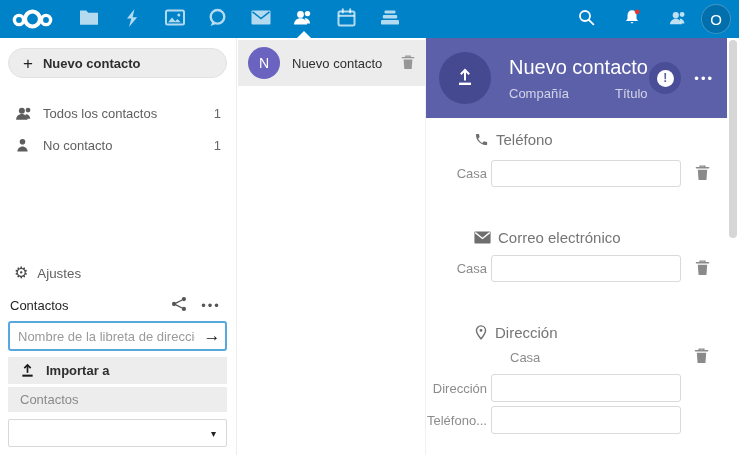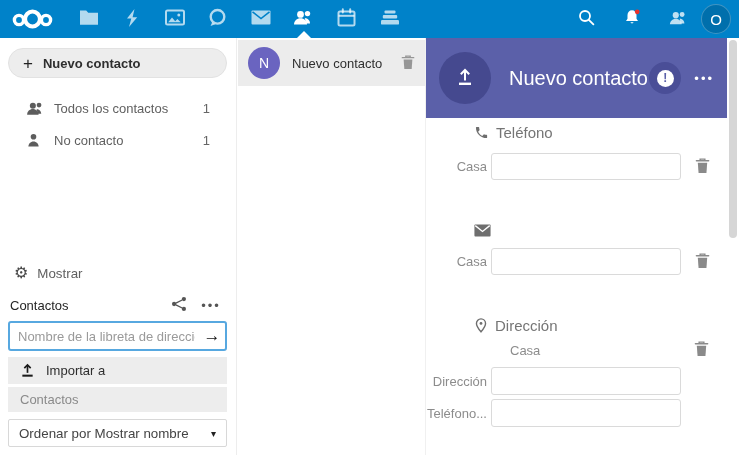--- a/index.html
+++ b/index.html
@@ -43,21 +43,21 @@
   }
   .new-contact {
     position:absolute; top:10px; left:8px; right:9px; height:30px;
     border-radius:16px; background:#ededed; border:1px solid #e2e2e2;
     display:flex; align-items:center; padding-left:14px; gap:10px;
     font-size:13px; color:#2e2e2e; font-weight:700;
   }
   .plus-glyph { font-size:17px; font-weight:400; color:#222; line-height:1; }
   .group-item {
     position:absolute; left:0; right:0; height:26px;
-    display:flex; align-items:center; padding:0 26px;
+    display:flex; align-items:flex-end; padding:0 15px;
   }
   .group-item .g-icon { width:20px; color:#5d5d5d; display:flex; }
   .group-item .g-label { margin-left:8px; color:#606060; }
   .group-item .g-count { margin-left:auto; color:#666; }
   .settings-row {
     position:absolute; top:222px; left:0; right:0; height:26px;
     display:flex; align-items:center; padding:0 14px;
   }
   .gear-glyph { font-family:"DejaVu Sans", sans-serif; font-size:16px; color:#4a4a4a; line-height:1; }
   .settings-row .g-label { margin-left:9px; color:#606060; }
@@ -69,21 +69,21 @@
   .dots-glyph { font-size:13px; letter-spacing:2px; color:#555; line-height:1; }
   .ab-inputwrap { position:relative; height:30px; margin-bottom:6px; }
   .ab-inputwrap input {
     width:100%; height:30px; border:2px solid #57a8e0; border-radius:3px;
     padding:0 30px 0 8px; font-size:13px; color:#333; font-family:inherit;
   }
   .ab-inputwrap input::placeholder { color:#9a9a9a; }
   .ab-arrow { position:absolute; right:2px; top:0; height:100%; width:26px; font-size:17px; color:#111; }
   .import-btn {
     display:flex; align-items:center; gap:11px; width:100%; height:27px;
-    background:#ededed; font-size:13px; font-weight:400; color:#2e2e2e;
+    background:#ededed; font-size:13px; font-weight:700; color:#2e2e2e;
     padding:0 12px; margin-bottom:3px; text-align:left;
   }
   .import-btn .up-ic { color:#1b1b1b; display:flex; }
   .import-target { height:25px; background:#ededed; display:flex; align-items:center; padding:0 12px; color:#8a8a8a; margin-bottom:7px; }
   .sort-select {
     height:28px; border:1px solid #d8d8d8; border-radius:2px; background:#fff;
     display:flex; align-items:center; padding:0 10px; color:#444; width:100%;
   }
   .caret-glyph { margin-left:auto; font-size:10px; color:#222; }
 
@@ -120,21 +120,21 @@
     font-weight:700; font-size:12px; display:flex; align-items:center; justify-content:center;
   }
   .dh-dots { color:#fff; font-size:13px; letter-spacing:2px; }
 
   .form { position:absolute; top:80px; left:0; right:12px; bottom:0; overflow:hidden; }
   .section-heading {
     display:flex; align-items:center; gap:7px; margin-left:48px; height:18px;
     color:#757575; font-size:15px;
   }
   .sh-icon { display:flex; color:#6e6e6e; }
-  .mt4 { margin-top:5px; } .mt41 { margin-top:41px; }
+  .mt4 { margin-top:12px; } .mt41 { margin-top:41px; }
   .field-row { display:flex; align-items:center; margin-top:12px; }
   .field-row.tight { margin-top:9px; }
   .row-label { width:61px; text-align:right; font-size:13px; color:#8c8c8c; white-space:nowrap; overflow:hidden; flex:none; }
   .row-input {
     margin-left:4px; width:190px; height:27px; border:1px solid #dadada; border-radius:3px;
     font-family:inherit; font-size:13px; padding:0 6px; color:#333;
   }
   .row-trash { margin-left:14px; color:#8a8a8a; display:flex; background:none; border:none; }
   .type-row { display:flex; align-items:center; margin-top:7px; height:18px; }
   .type-label { margin-left:84px; font-size:13px; color:#8c8c8c; }
@@ -276,21 +276,21 @@
               <path d="M2.5 14.5c0-3 2.4-5.5 5.5-5.5s5.5 2.5 5.5 5.5z"></path>
             </g>
           </svg>
         </span>
       <span class="g-label">No contacto</span>
       <span class="g-count">1</span>
     </div>
 
     <button class="settings-row">
       <span class="gear-glyph">⚙</span>
-      <span class="g-label">Mostrar</span>
+      <span class="g-label">Ajustes</span>
     </button>
 
     <div class="ab">
       <div class="ab-header">
         <span class="ab-title">Contactos</span>
         <button class="ab-iconbtn">
           <span><svg width="16" height="16" viewBox="0 0 18 18">
                 <g fill="currentColor">
                   <circle cx="14.5" cy="3.5" r="2.4"></circle>
                   <circle cx="3.5" cy="9" r="2.4"></circle>
@@ -316,21 +316,20 @@
               <path d="M4.6 5.4 8 2l3.4 3.4" stroke="currentColor" stroke-width="1.8" fill="none"></path>
               <path d="M2.5 13.5h11" stroke="currentColor" stroke-width="2.2"></path>
             </svg>
           </span>
         <span>Importar a</span>
       </button>
       <div class="import-target">
         <span>Contactos</span>
       </div>
       <button class="sort-select">
-        <span>Ordenar por Mostrar nombre</span>
         <span class="caret-glyph">▾</span>
       </button>
     </div>
   </aside>
 
   <section class="listcol">
     <div class="contact-item">
       <span class="avatar-n">
         <span>N</span>
       </span>
@@ -349,20 +348,24 @@
     <div class="detail-header">
       <button class="upload-circle">
         <span><svg width="20" height="20" viewBox="0 0 20 20">
               <path d="M10 13.5V3.5" stroke="currentColor" stroke-width="2" fill="none"></path>
               <path d="M5.8 7.2 10 3l4.2 4.2" stroke="currentColor" stroke-width="2" fill="none"></path>
               <path d="M4 16.8h12" stroke="currentColor" stroke-width="2.4"></path>
             </svg></span>
       </button>
       <div class="dh-titles">
         <div class="dh-title">Nuevo contacto</div>
+        <div class="dh-subs">
+          <span>Compañía</span>
+          <span>Título</span>
+        </div>
       </div>
       <div class="dh-actions">
         <button class="info-ring">
           <span class="info-circle">
             <span>!</span>
           </span>
         </button>
         <button class="dh-dots">
           <span>•••</span>
         </button>
@@ -391,20 +394,21 @@
         </button>
       </div>
 
       <div class="section-heading mt41">
         <span class="sh-icon">
             <svg width="17" height="13" viewBox="0 0 20 15">
               <rect x="0.5" y="0.5" width="19" height="14" rx="1" fill="currentColor"></rect>
               <path d="M1.5 1.8 10 8.6l8.5-6.8" fill="none" stroke="#fff" stroke-width="1.6"></path>
             </svg>
           </span>
+        <span>Correo electrónico</span>
       </div>
       <div class="field-row tight">
         <span class="row-label">Casa</span>
         <input class="row-input" type="text" value="" style="">
         <button class="row-trash">
           <span><svg width="15" height="17" viewBox="0 0 16 18">
                 <path d="M1.5 4h13" stroke="currentColor" stroke-width="1.6" stroke-linecap="round"></path>
                 <path d="M5.5 4V2.2h5V4" stroke="currentColor" stroke-width="1.5" fill="none"></path>
                 <path d="M3 6h10l-.8 11H3.8z" fill="currentColor"></path>
               </svg></span>

